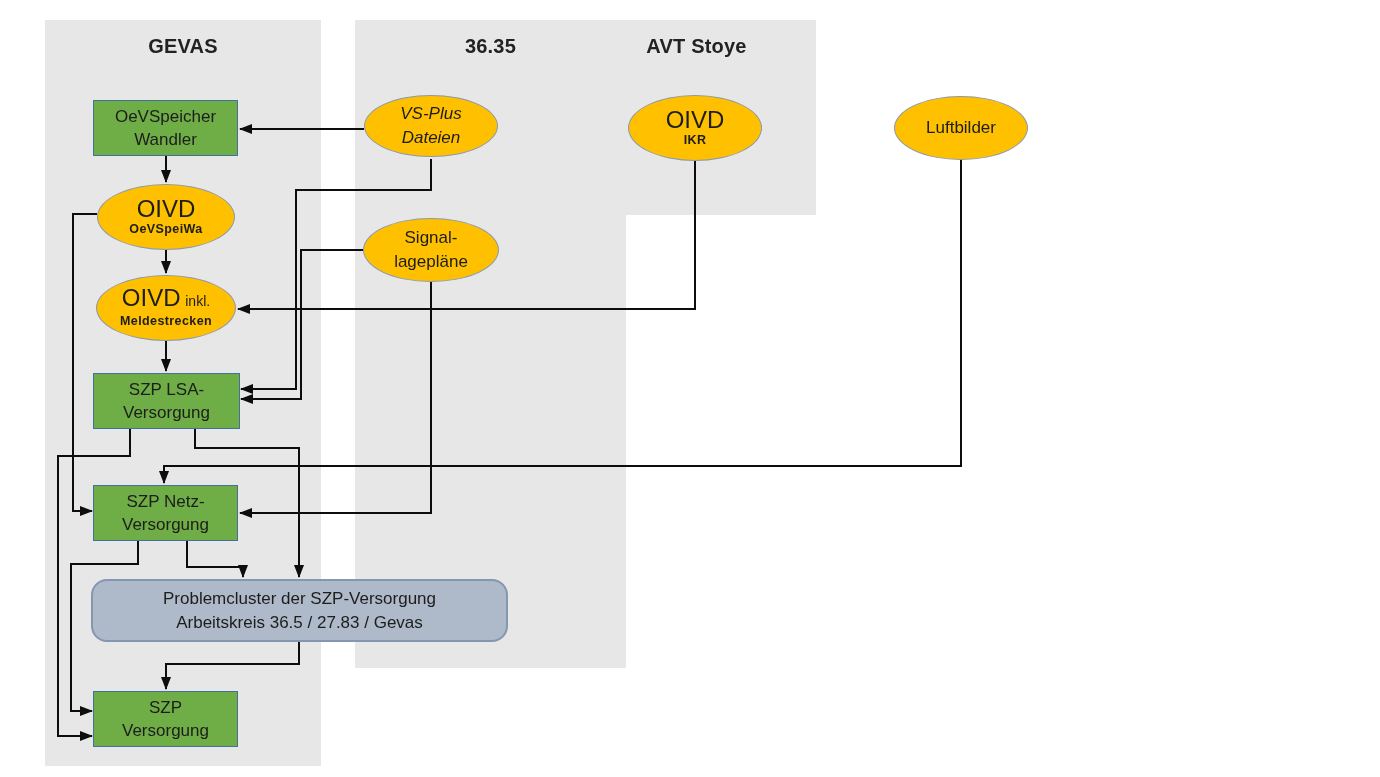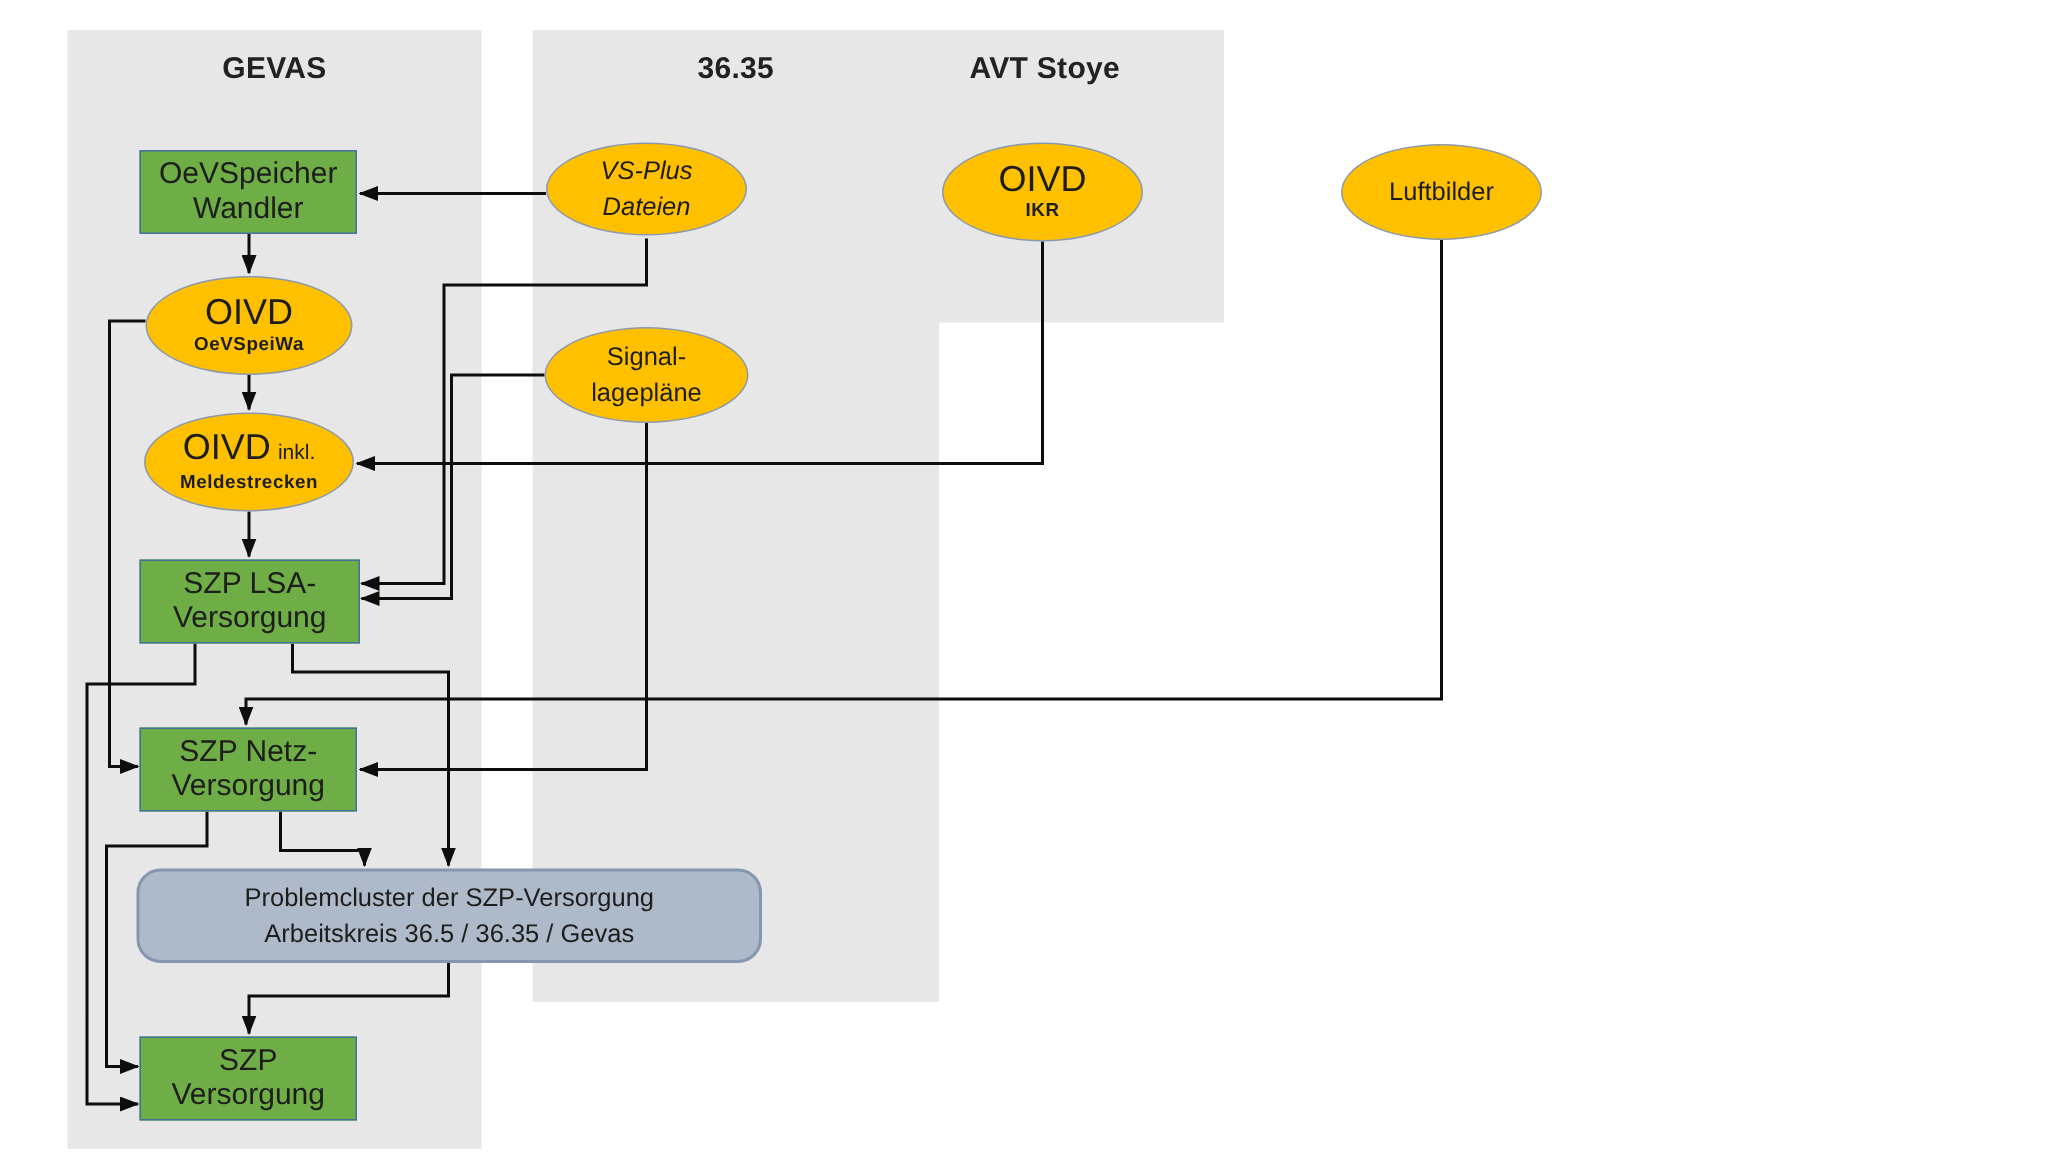--- a/index.html
+++ b/index.html
@@ -16,21 +16,21 @@
   .col-header{display:block;text-align:center;margin-top:15px;
       font-size:20px;font-weight:600;color:#222222;letter-spacing:.2px;}
 
   
   svg.edges{position:absolute;left:0;top:0;z-index:5;}
   svg.edges path{fill:none;stroke:#0d0d0d;stroke-width:2px;}
 
   
   .node{position:absolute;z-index:10;display:flex;flex-direction:column;
         align-items:center;justify-content:center;text-align:center;box-sizing:border-box;}
-  .rect{background:#6fad47;border:1.6px solid #41719c;font-size:20px;line-height:23px;}
+  .rect{background:#6fad47;border:1.6px solid #41719c;font-size:17px;line-height:23px;}
   .ellipse{background:#ffc000;border:1.6px solid #8b99ad;border-radius:50%;
            font-size:17px;line-height:24px;}
   .cluster{background:#aeb9ca;border:2px solid #8496b0;font-size:17px;line-height:24px;}
   .big{font-size:24px;line-height:24px;}
   .small{font-size:12.5px;font-weight:700;line-height:17px;letter-spacing:.4px;}
   .tiny{font-size:14px;font-weight:400;}
   .l{display:block;}
 
   #n-oev{left:93px;top:100px;width:145px;height:56px;}
   #n-oivd1{left:97px;top:184px;width:138px;height:66px;}
@@ -103,21 +103,21 @@
     <span class="l">Versorgung</span>
   </div>
 
   <div class="node rect" id="n-netz">
     <span class="l">SZP Netz-</span>
     <span class="l">Versorgung</span>
   </div>
 
   <div class="node cluster" id="n-prob">
     <span class="l">Problemcluster der SZP-Versorgung</span>
-    <span class="l">Arbeitskreis 36.5 / 36.35 / Gevas</span>
+    <span class="l">Arbeitskreis 36.5 / 27.83 / Gevas</span>
   </div>
 
   <div class="node rect" id="n-szp">
     <span class="l">SZP</span>
     <span class="l">Versorgung</span>
   </div>
 
   <div class="node ellipse" id="n-vsplus">
     <span class="l">VS-Plus</span>
     <span class="l">Dateien</span>

